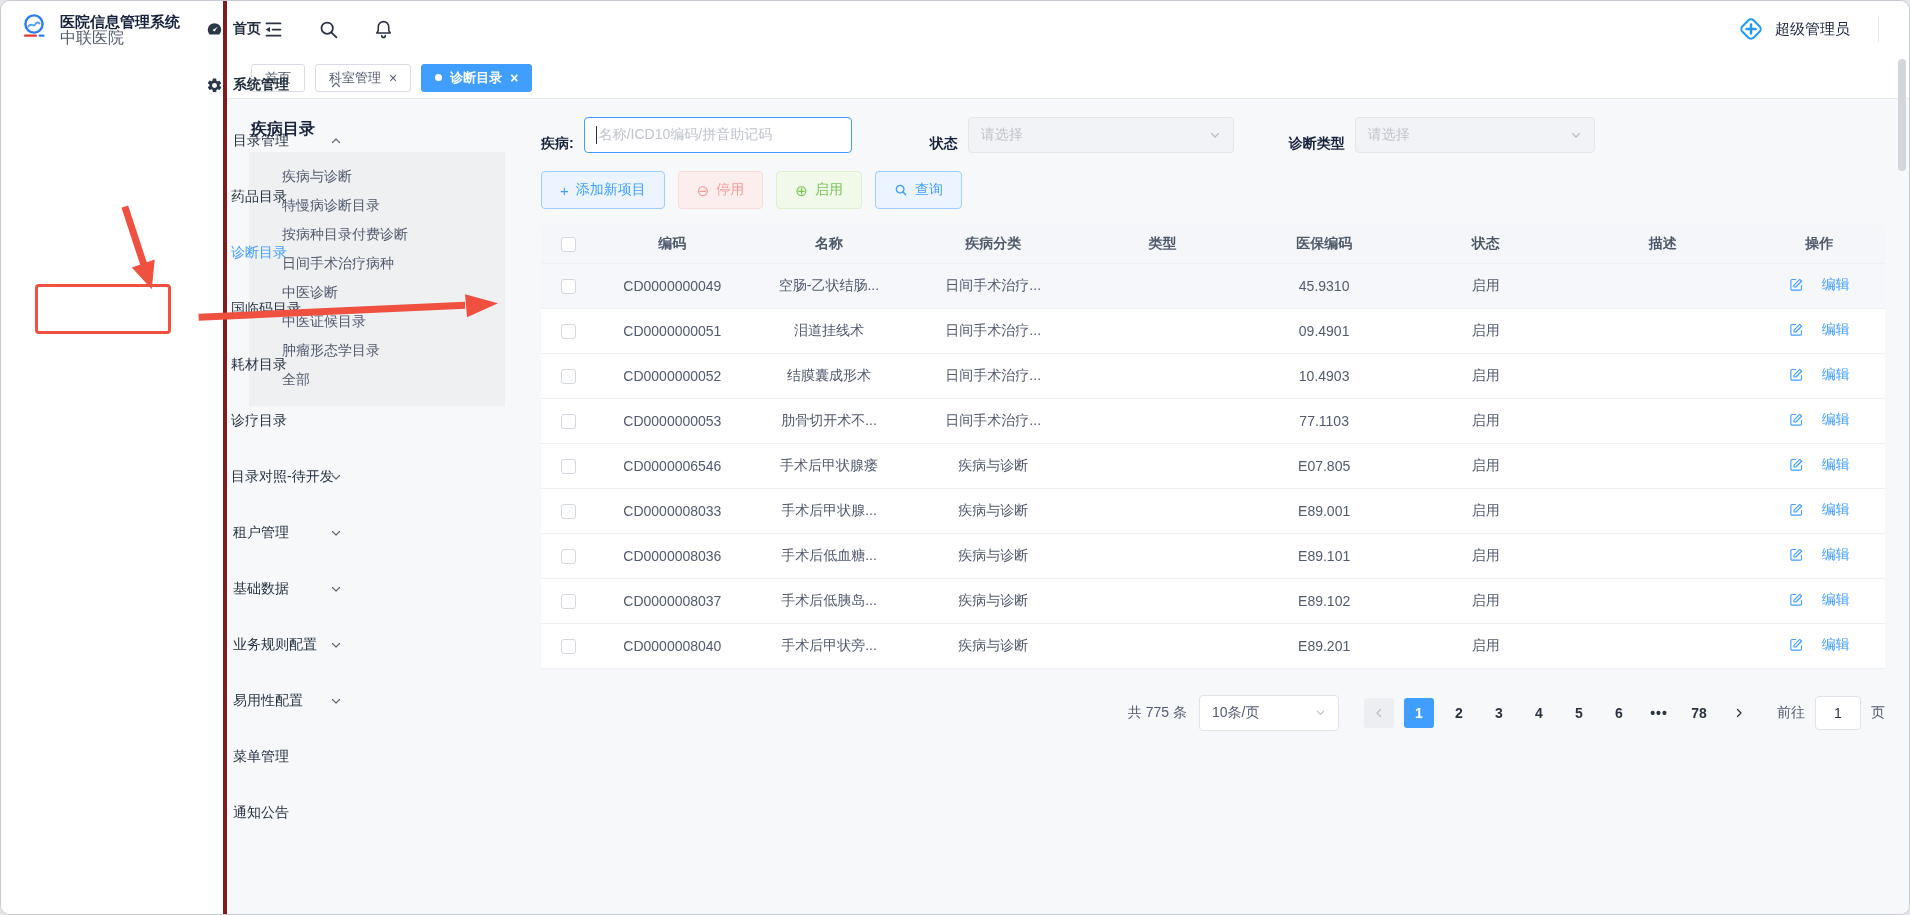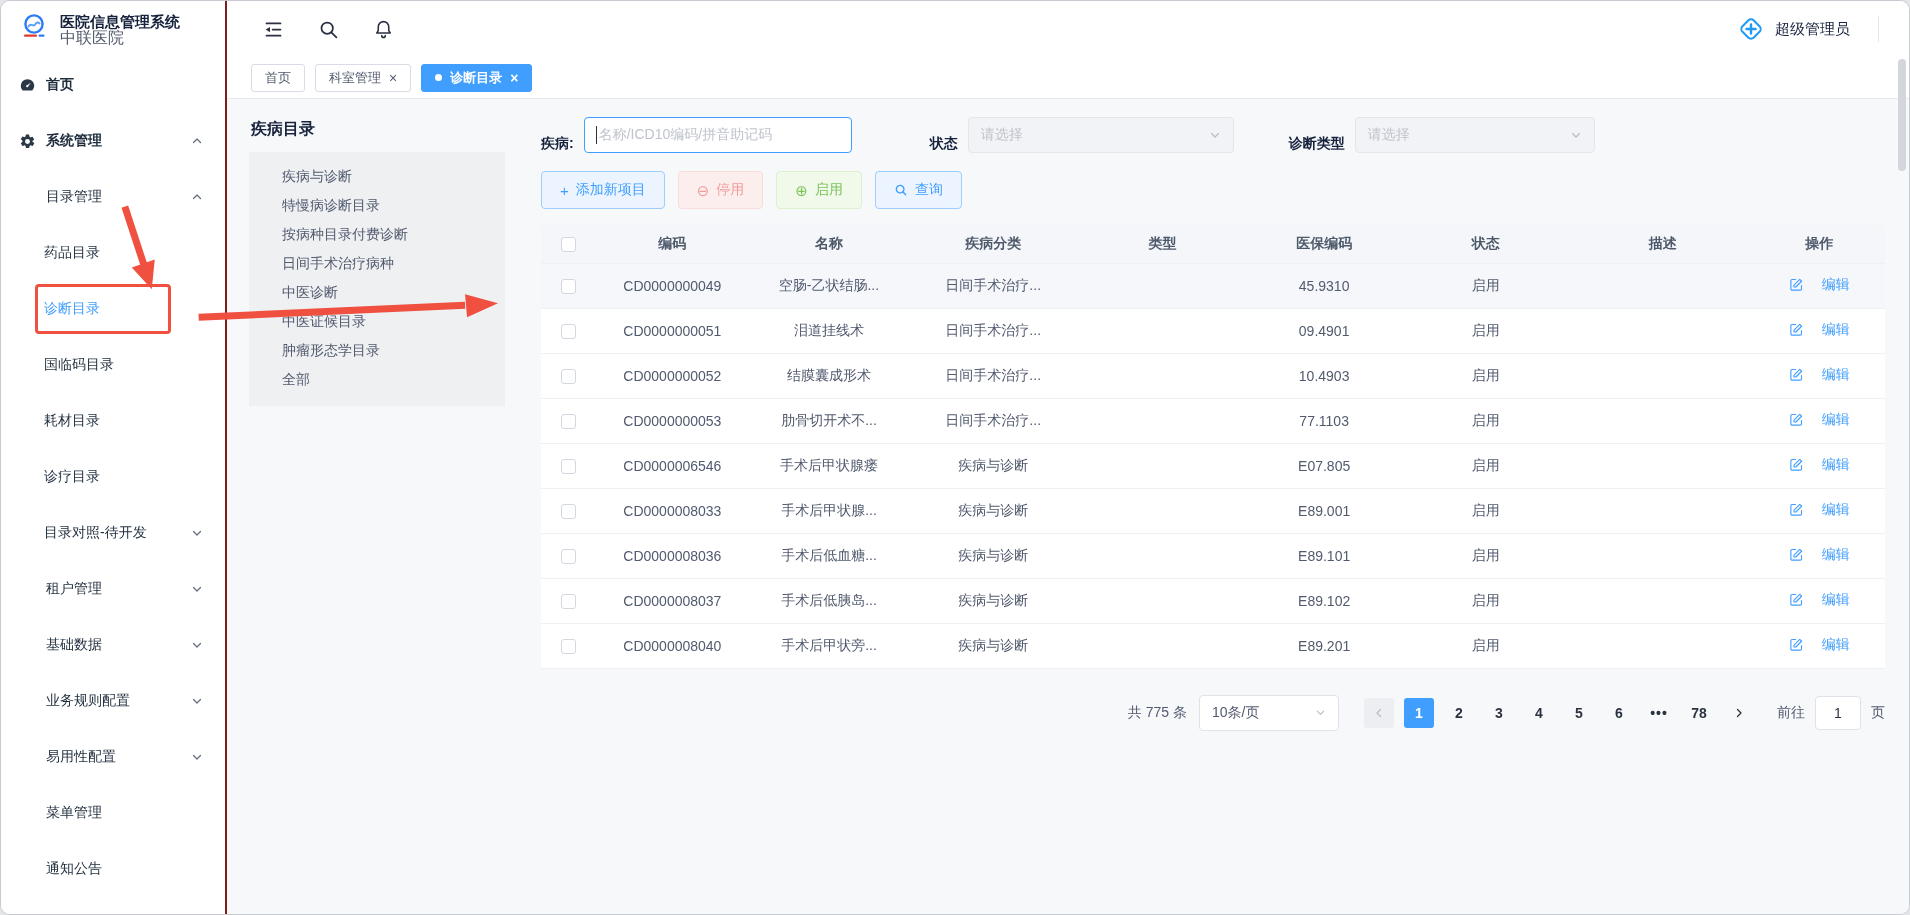--- a/index.html
+++ b/index.html
@@ -1,21 +1,21 @@
 <!DOCTYPE html>
 <html><head>
 <meta charset="utf-8">
 <style>
   *{box-sizing:border-box;margin:0;padding:0}
   html,body{background:#e4e6e9}
   body{font-family:"Liberation Sans","DejaVu Sans",sans-serif;-webkit-font-smoothing:antialiased}
   .window{position:relative;width:1910px;height:915px;background:#fff;border:1px solid #c7cad0;border-radius:10px;overflow:hidden;display:flex}
 
   
-  .sidebar{width:226px;flex-shrink:0;background:#fff;border-right:2px solid #7f1d1d;display:flex;flex-direction:column}
+  .sidebar{width:226px;flex-shrink:0;background:#fff;border-right:4px solid #7f1d1d;display:flex;flex-direction:row}
   .logo-row{height:56px;display:flex;align-items:center;gap:9px;padding:0 8px 0 16px}
   .logo-badge{width:34px;height:30px;display:flex;flex-direction:column;align-items:center;gap:1px}
   .logo-title{font-size:15px;font-weight:700;color:#17233d;white-space:nowrap;line-height:18px}
   .logo-sub{font-size:16px;color:#515a6e;line-height:14px}
   .menu{flex:1}
   .mi{height:56px;display:flex;align-items:center;font-size:14px;color:#1f2d3d;cursor:pointer;position:relative;padding-right:30px;white-space:nowrap}
   .mi .caret{position:absolute;right:22px;top:50%;transform:translateY(-50%);display:flex}
   .lvl1{padding-left:18px;gap:10px;font-weight:700}
   .lvl2{padding-left:45px}
   .lvl3{padding-left:43px}

